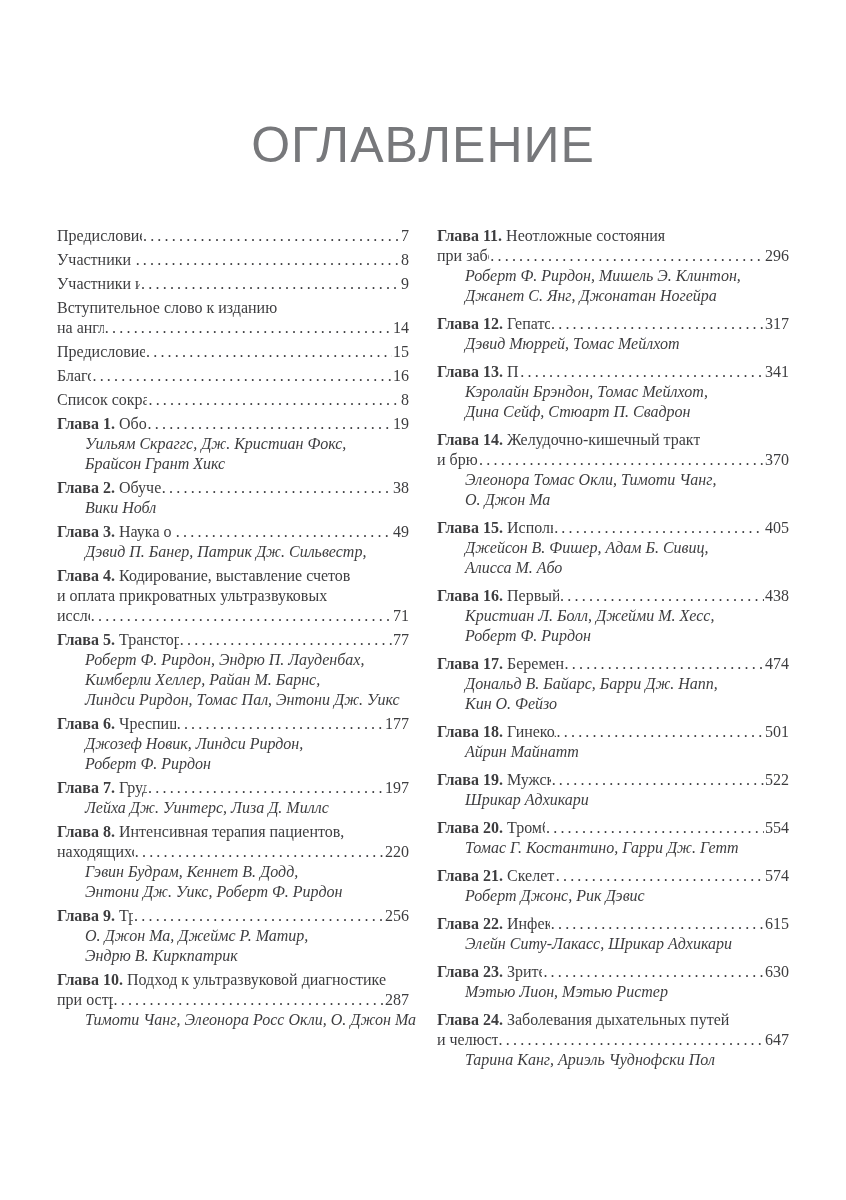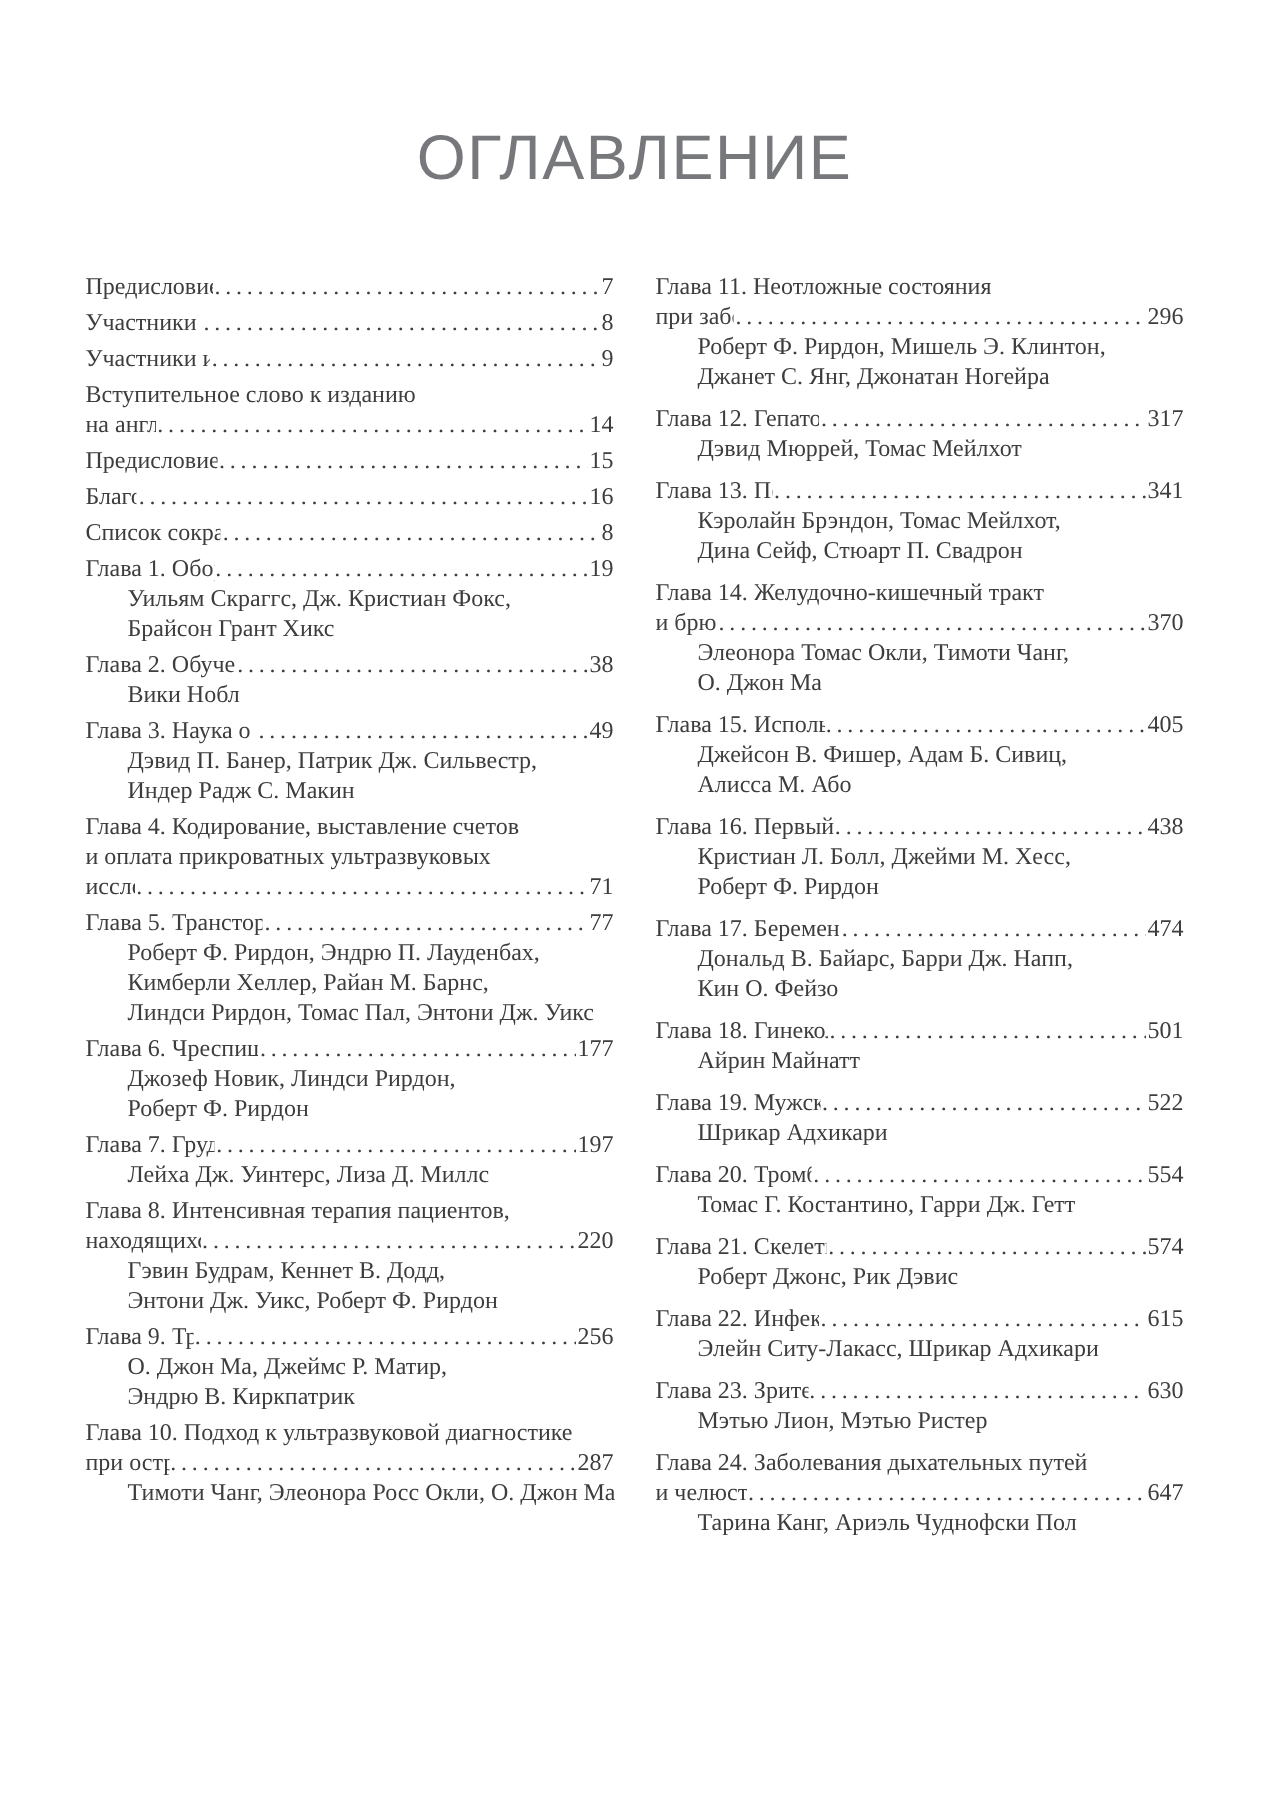--- a/index.html
+++ b/index.html
@@ -7,45 +7,45 @@
     --text-color:#3d3d3f;
   }
   *{box-sizing:border-box;}
   html,body{margin:0;padding:0;}
   body{
     width:846px;height:1200px;background:#ffffff;overflow:hidden;
     font-family:"Liberation Serif", serif;color:var(--text-color);
   }
   .page{position:relative;width:846px;height:1200px;background:#ffffff;}
   .toc-title{
-    margin:0;padding-top:84px;text-align:center;
+    margin:0;padding-top:120px;text-align:center;
     font-family:"Liberation Sans", sans-serif;font-weight:400;
-    font-size:42px;line-height:1;letter-spacing:1px;
+    font-size:50px;line-height:1;letter-spacing:1px;
     color:var(--title-color);
   }
   .columns{
     display:flex;gap:28px;padding:0 57px;margin-top:56px;
     align-items:flex-start;
   }
   .col{flex:1 1 0;min-width:0;}
   .entry{margin-bottom:4px;}
   .col-right .entry{margin-bottom:8px;}
   .tline{
     display:flex;align-items:baseline;
     font-size:16px;line-height:20px;white-space:nowrap;
   }
-  .tlabel{font-weight:400;flex:0 0 auto;}
+  .tlabel{font-weight:700;flex:0 0 auto;}
   .ttext{flex:0 1 auto;overflow:hidden;}
   .leader{
     flex:1 1 auto;min-width:4px;overflow:hidden;white-space:nowrap;
     letter-spacing:3.2px;padding-left:1px;
   }
   .pagenum{flex:0 0 auto;padding-left:1px;}
   .aline{
-    padding-left:28px;
+    font-style:italic;padding-left:28px;
     font-size:16px;line-height:20px;white-space:nowrap;
   }
 </style>
 </head>
 <body>
 
 <div class="page">
   <h1 class="toc-title">ОГЛАВЛЕНИЕ</h1>
   <div class="columns">
     <div class="col col-left" id="col-left">
@@ -121,21 +121,20 @@
           <div class="aline">Вики Нобл</div>
         </div>
         <div class="entry">
           <div class="tline">
             <span class="tlabel">Глава 3.&nbsp;</span>
             <span class="ttext">Наука о получении изображений</span>
             <span class="leader">........................................................................................................................</span>
             <span class="pagenum">49</span>
           </div>
           <div class="aline">Дэвид П. Банер, Патрик Дж. Сильвестр,</div>
-          <div class="aline">Индер Радж С. Макин</div>
         </div>
         <div class="entry">
           <div class="tline">
             <span class="tlabel">Глава 4.&nbsp;</span>
             <span class="ttext">Кодирование, выставление счетов</span>
           </div>
           <div class="tline">
             <span class="ttext">и оплата прикроватных ультразвуковых</span>
           </div>
           <div class="tline">

